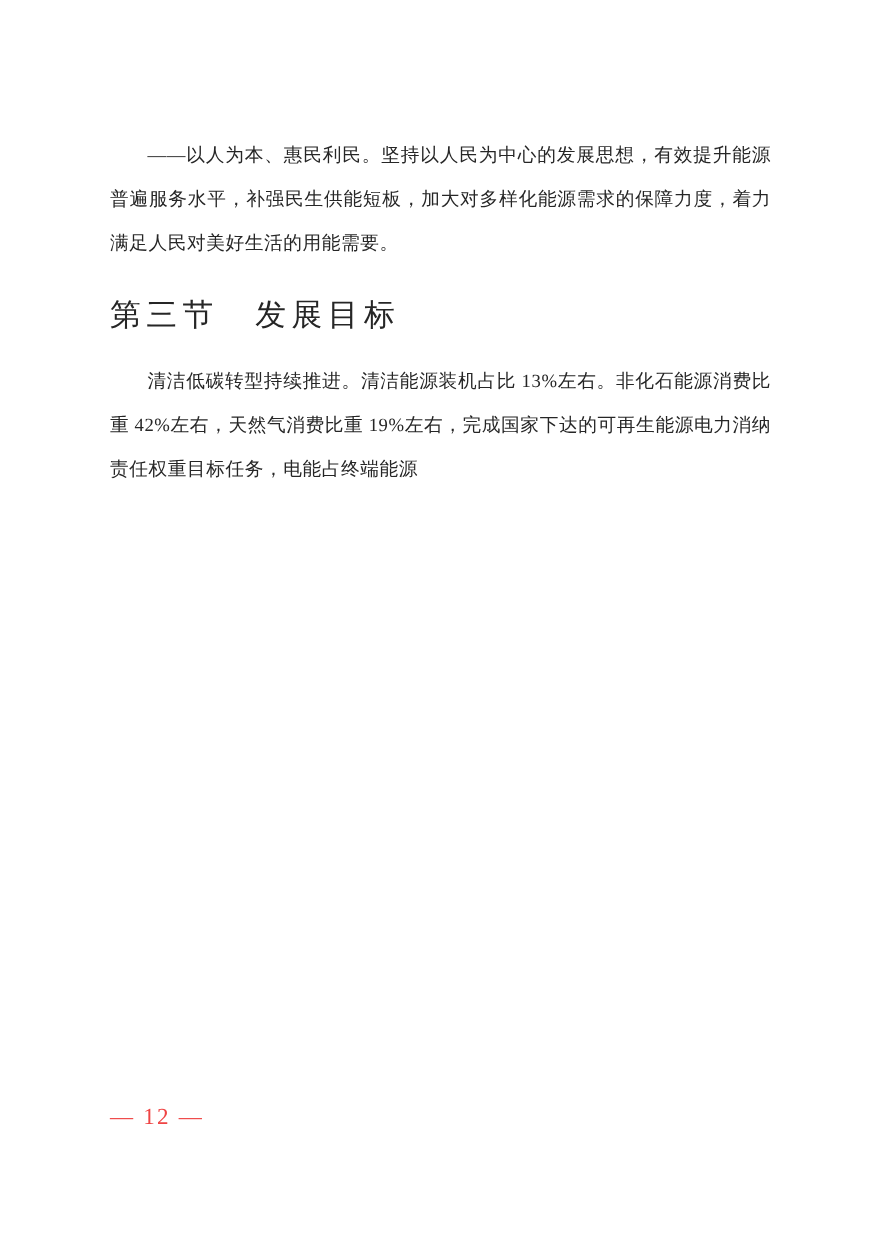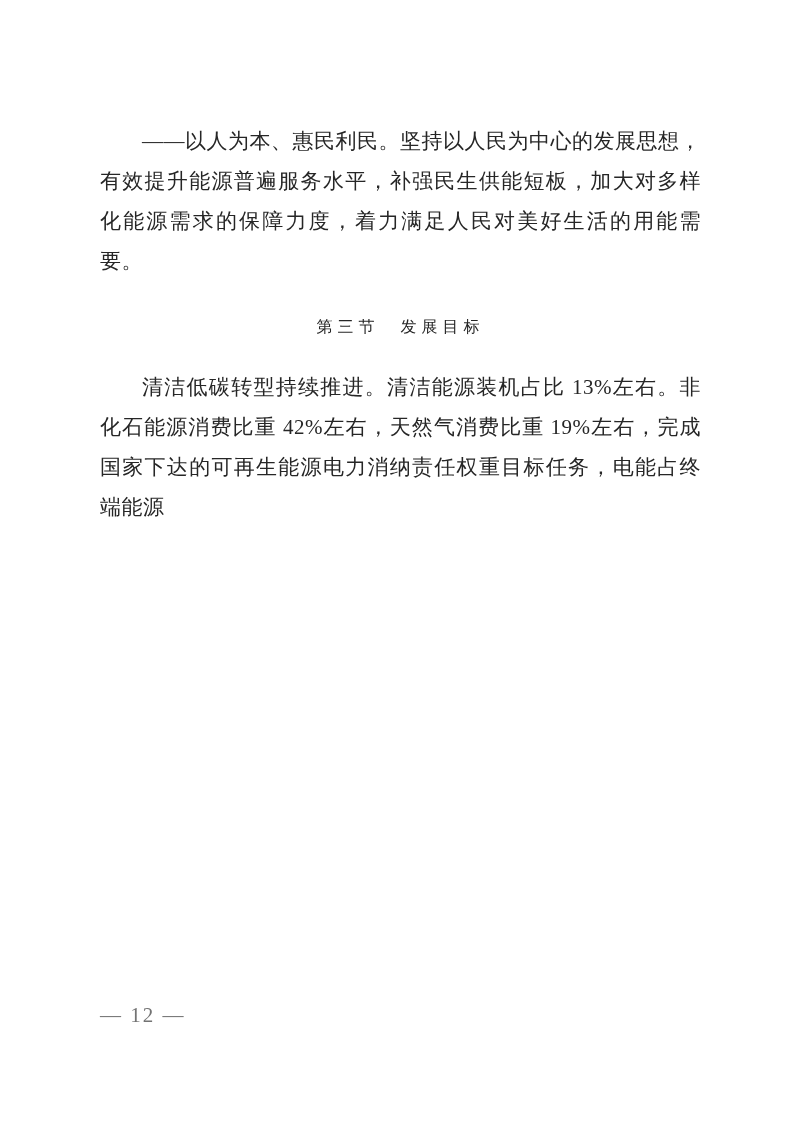--- a/index.html
+++ b/index.html
@@ -18,46 +18,46 @@
     color: #262626;
   }
   .content {
     position: absolute;
     left: 100px;
     top: 121px;
     width: 601px;
   }
   .para {
     margin: 0;
-    font-size: 21px;
+    font-size: 17px;
     line-height: 40px;
     letter-spacing: 0.5px;
     text-align: justify;
     text-justify: inter-character;
     text-indent: 2em;
     color: #262626;
   }
   .section-heading {
     margin: 26px 0 20px 0;
-    font-size: 16px;
+    font-size: 28px;
     line-height: 40px;
     font-weight: normal;
-    text-align: center;
+    text-align: left;
     letter-spacing: 5px;
     text-indent: 0;
     color: #262626;
   }
   .footer {
     position: absolute;
     left: 100px;
     top: 1000px;
     font-size: 21px;
     line-height: 30px;
     letter-spacing: 2px;
-    color: #737373;
+    color: #ef4444;
   }
 </style>
 </head>
 <body>
 
 <div class="page">
   <div class="content">
     <p class="para">——以人为本、惠民利民。坚持以人民为中心的发展思想，有效提升能源普遍服务水平，补强民生供能短板，加大对多样化能源需求的保障力度，着力满足人民对美好生活的用能需要。</p>
 
     <h2 class="section-heading">第三节　发展目标</h2>

